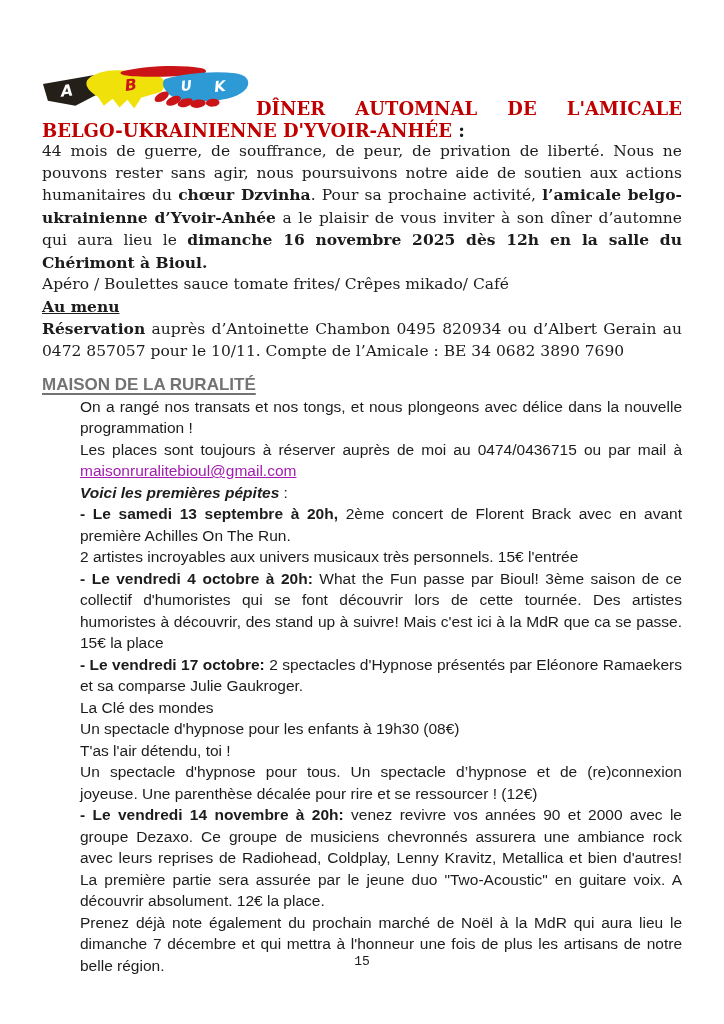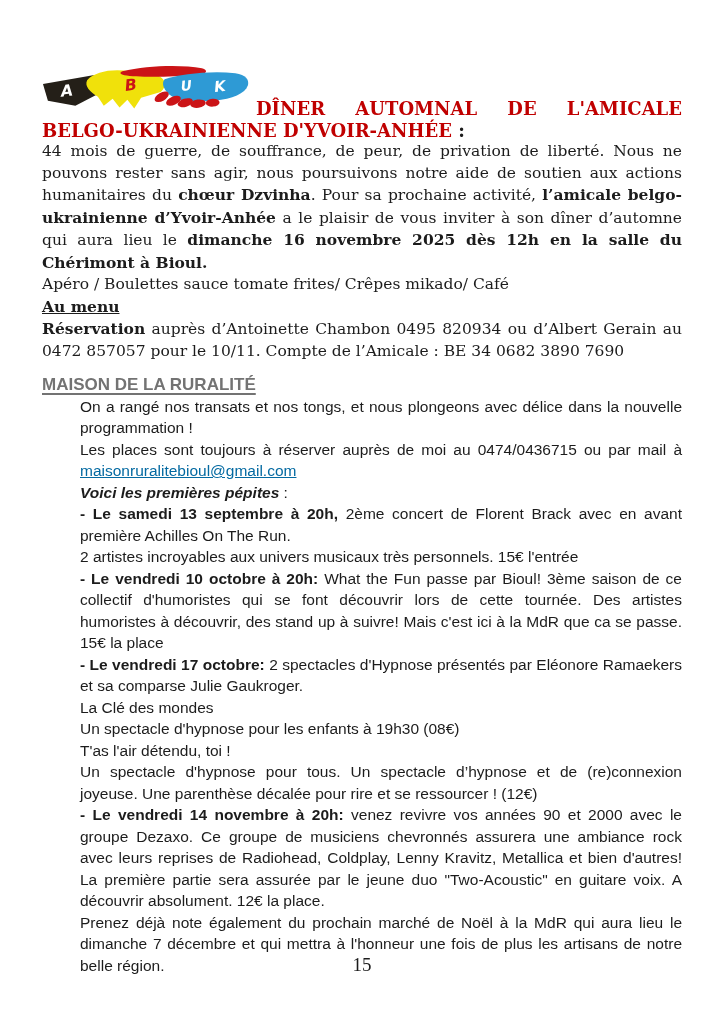--- a/index.html
+++ b/index.html
@@ -36,40 +36,40 @@
     margin:0;
     line-height:21.5px;
     text-align:justify;
     color:#1c1c1c;
   }
   .para.serif{font-family:"DejaVu Serif",serif;font-size:15.5px;}
   .para.sans{font-family:"Liberation Sans",sans-serif;font-size:15.5px;margin-left:38px;}
   .b{font-weight:bold;}
   .i{font-style:italic;}
   .u{text-decoration:underline;}
-  a.link{color:#0369a1;text-decoration:underline;cursor:pointer;}
+  a.link{color:#a21caf;text-decoration:underline;cursor:pointer;}
   h2.ruralite-title{
     margin:12px 0 0 0;
     font-family:"Liberation Sans",sans-serif;
     font-weight:bold;
     font-size:17px;
     line-height:21.5px;
     color:#737373;
   }
   .ruralite-underline{
     text-decoration:underline;
     text-decoration-thickness:2px;
     text-underline-offset:3px;
   }
   .page-number{
     position:absolute;
     left:0;right:0;top:954px;
     text-align:center;
-    font-family:Liberation Serif, serif;
-    font-size:19px;
+    font-family:Liberation Mono, monospace;
+    font-size:13px;
     color:#1c1c1c;
   }
   svg text{
     font-family:"DejaVu Sans",sans-serif;
     font-weight:bold;
     font-style:italic;
   }
 </style>
 </head>
 <body>
@@ -113,21 +113,21 @@
     </div>
 
   <h2 class="ruralite-title"><span class="ruralite-underline">MAISON DE LA RURALITÉ</span></h2>
 
   <div class="content" id="ruralite-blocks">
       <p class="para sans"><span>On a rangé nos transats et nos tongs, et nous plongeons avec délice dans la nouvelle programmation !</span></p>
       <p class="para sans"><span>Les places sont toujours à réserver auprès de moi au 0474/0436715 ou par mail à </span><a class="link" href="#">maisonruralitebioul@gmail.com</a></p>
       <p class="para sans"><span class="b i">Voici les premières pépites</span><span> :</span></p>
       <p class="para sans"><span class="b">- Le samedi 13 septembre à 20h,</span><span> 2ème concert de Florent Brack avec en avant première Achilles On The Run.</span></p>
       <p class="para sans"><span>2 artistes incroyables aux univers musicaux très personnels. 15€ l'entrée</span></p>
-      <p class="para sans"><span class="b">- Le vendredi 10 octobre à 20h:</span><span> What the Fun passe par Bioul! 3ème saison de ce collectif d'humoristes qui se font découvrir lors de cette tournée. Des artistes humoristes à découvrir, des stand up à suivre! Mais c'est ici à la MdR que ca se passe. 15€ la place</span></p>
+      <p class="para sans"><span class="b">- Le vendredi 4 octobre à 20h:</span><span> What the Fun passe par Bioul! 3ème saison de ce collectif d'humoristes qui se font découvrir lors de cette tournée. Des artistes humoristes à découvrir, des stand up à suivre! Mais c'est ici à la MdR que ca se passe. 15€ la place</span></p>
       <p class="para sans"><span class="b">- Le vendredi 17 octobre:</span><span> 2 spectacles d'Hypnose présentés par Eléonore Ramaekers et sa comparse Julie Gaukroger.</span></p>
       <p class="para sans"><span>La Clé des mondes</span></p>
       <p class="para sans"><span>Un spectacle d'hypnose pour les enfants à 19h30 (08€)</span></p>
       <p class="para sans"><span>T'as l'air détendu, toi !</span></p>
       <p class="para sans"><span>Un spectacle d'hypnose pour tous. Un spectacle d’hypnose et de (re)connexion joyeuse. Une parenthèse décalée pour rire et se ressourcer ! (12€)</span></p>
       <p class="para sans"><span class="b">- Le vendredi 14 novembre à 20h:</span><span> venez revivre vos années 90 et 2000 avec le groupe Dezaxo. Ce groupe de musiciens chevronnés assurera une ambiance rock avec leurs reprises de Radiohead, Coldplay, Lenny Kravitz, Metallica et bien d'autres! La première partie sera assurée par le jeune duo "Two-Acoustic" en guitare voix. A découvrir absolument. 12€ la place.</span></p>
       <p class="para sans"><span>Prenez déjà note également du prochain marché de Noël à la MdR qui aura lieu le dimanche 7 décembre et qui mettra à l'honneur une fois de plus les artisans de notre belle région.</span></p>
     </div>
 
   <div class="page-number">15</div>

